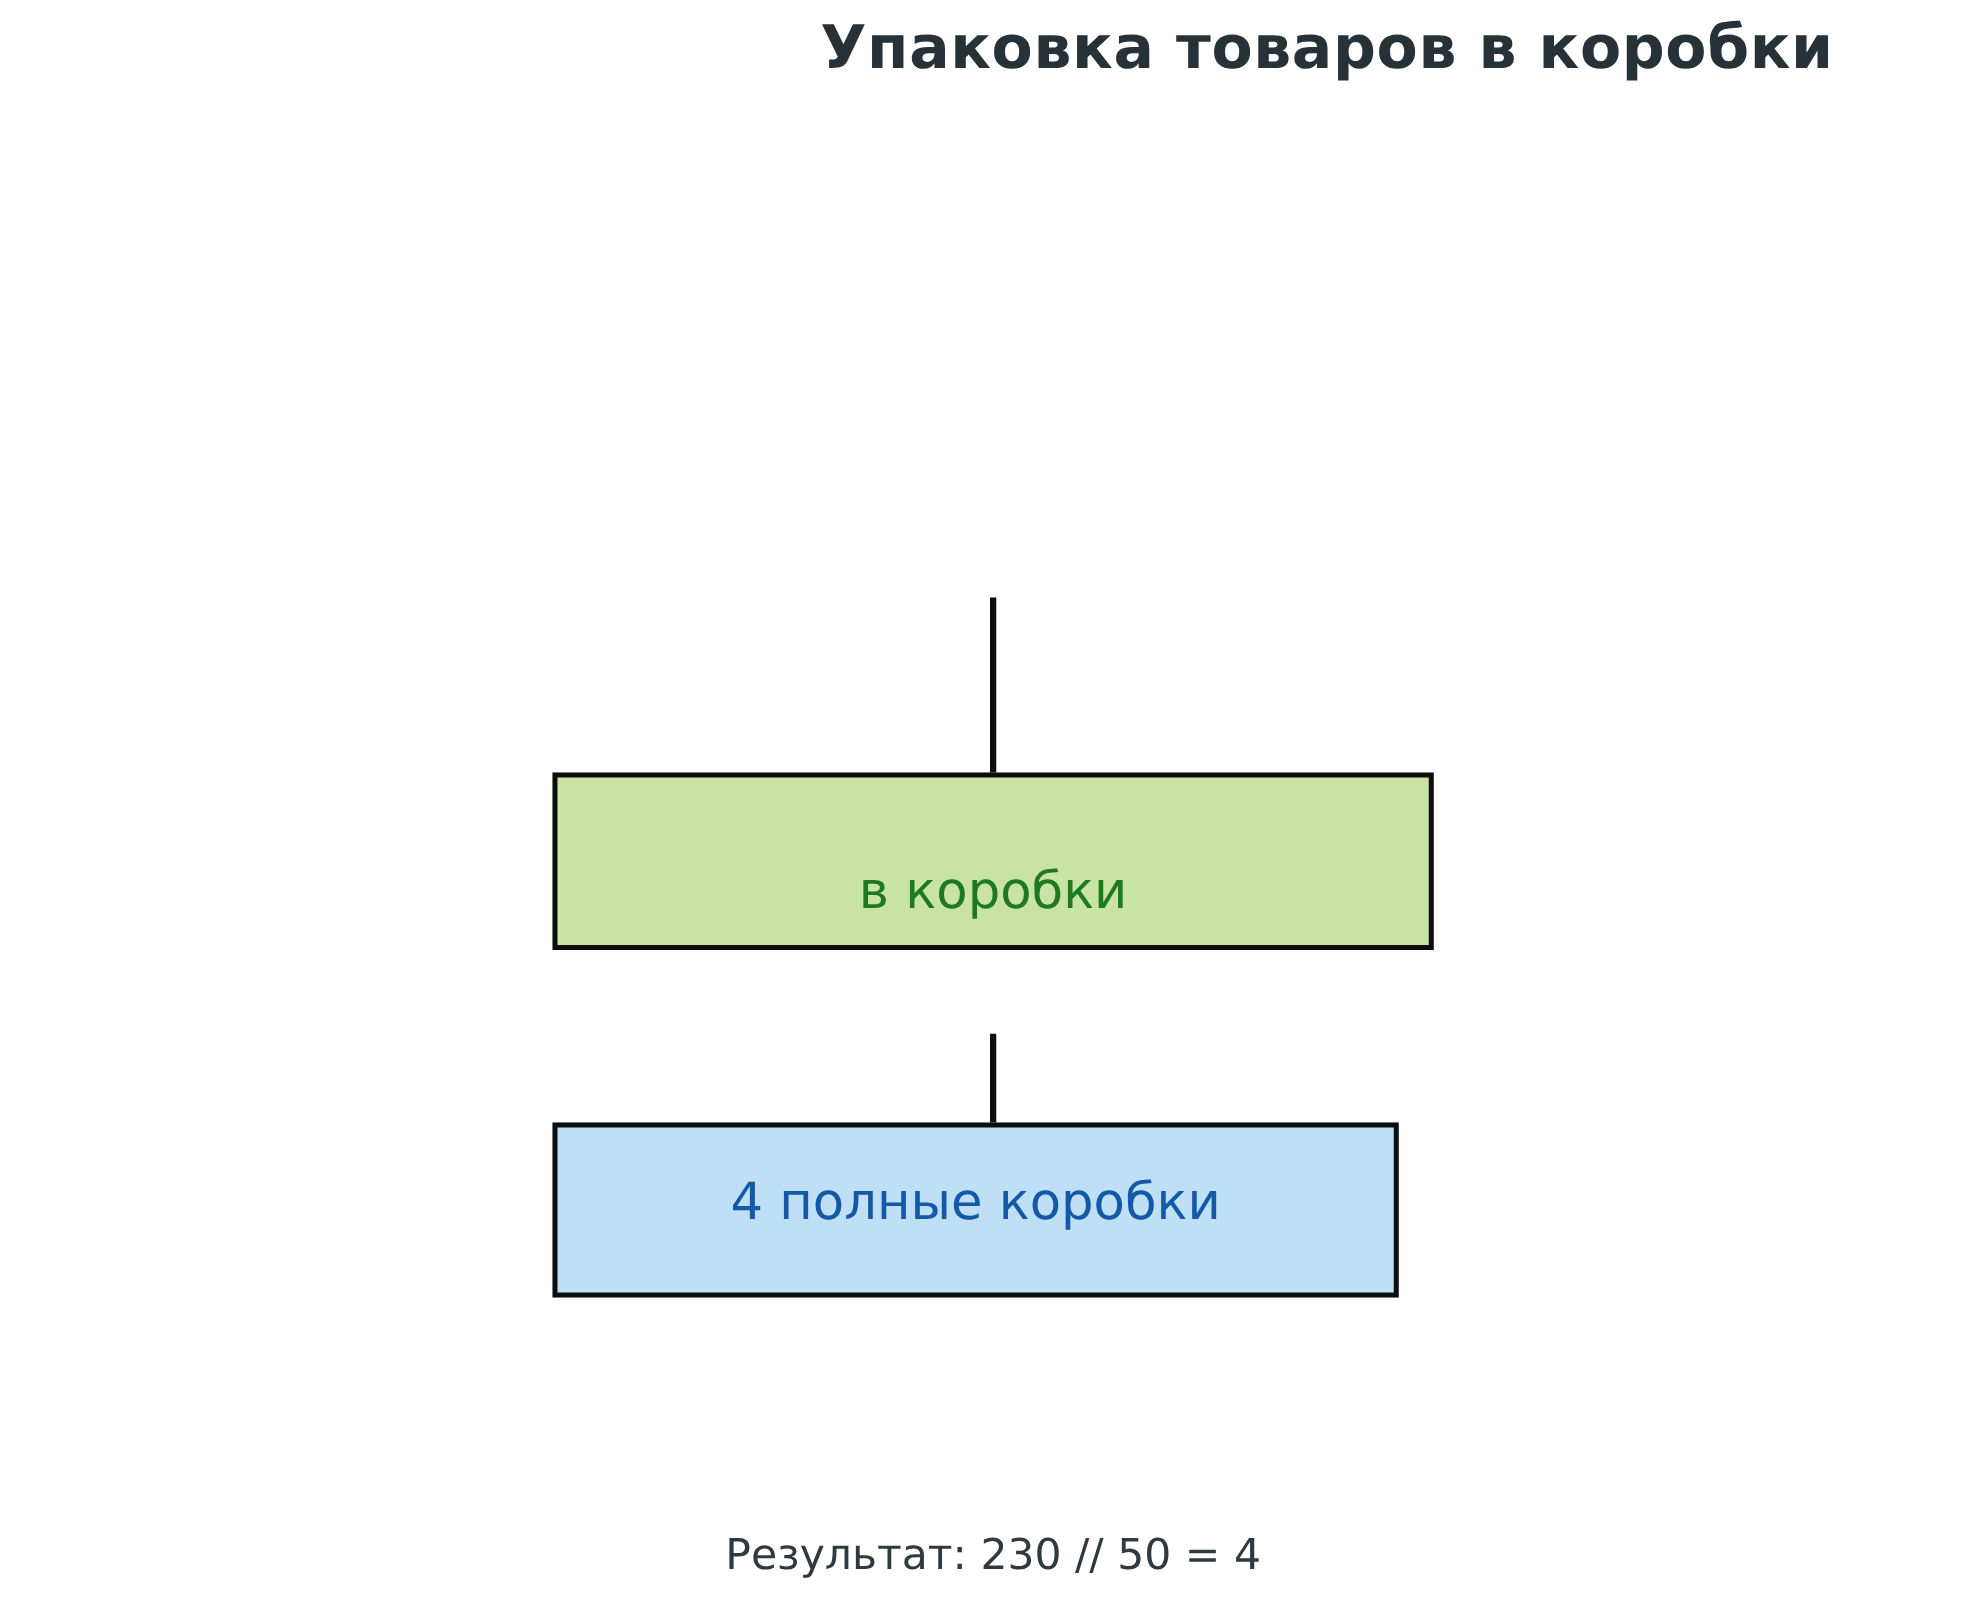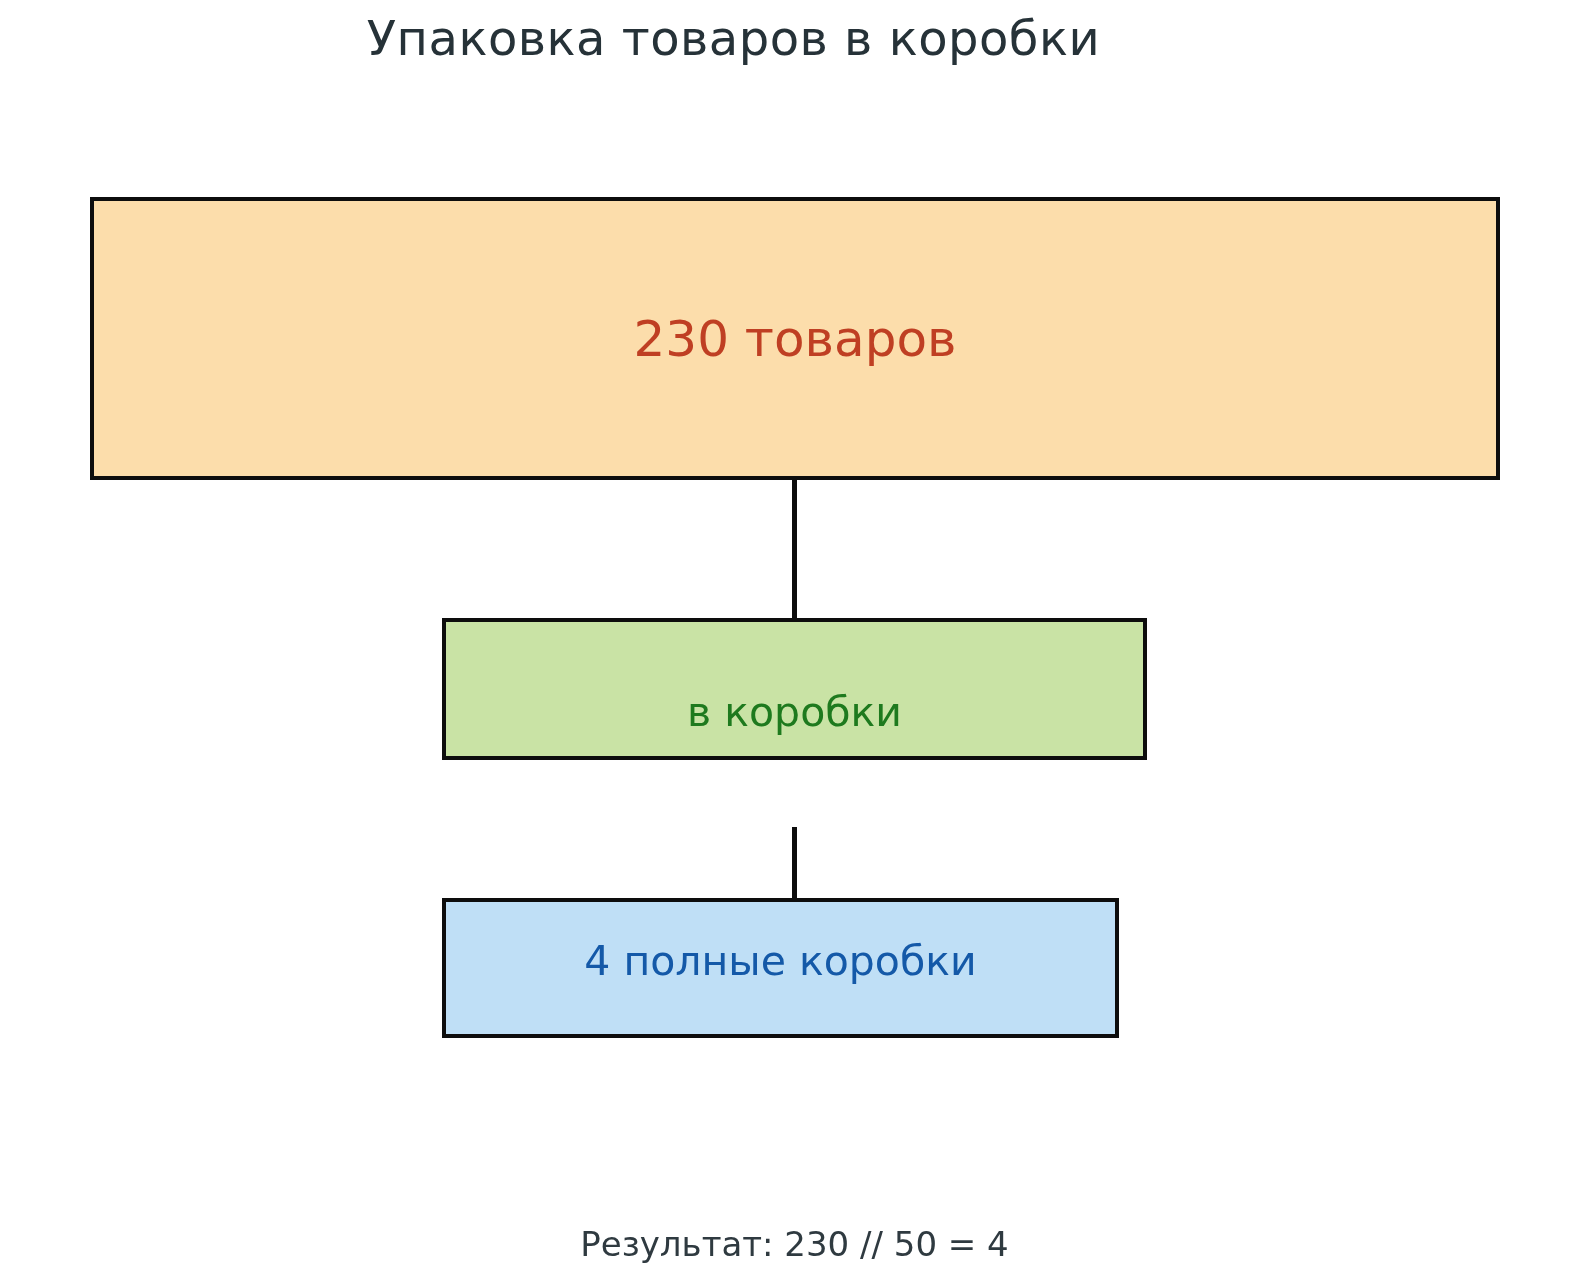--- a/index.html
+++ b/index.html
@@ -14,23 +14,23 @@
     background: #ffffff;
     overflow: hidden;
     font-family: "DejaVu Sans", "Liberation Sans", sans-serif;
   }
   .title {
     position: absolute;
     top: 10px;
     left: 0;
     width: 1467px;
     margin: 0;
-    text-align: center;
+    text-align: right;
     font-size: 48px;
-    font-weight: normal;
+    font-weight: bold;
     color: #263238;
     letter-spacing: 0.5px;
   }
   .node {
     position: absolute;
     box-sizing: border-box;
     border: 4px solid #0d0d0d;
     display: flex;
     align-items: center;
     justify-content: center;
@@ -98,23 +98,20 @@
     color: #2f3a40;
   }
 </style>
 </head>
 <body>
 
 <div class="canvas">
 
   <h1 class="title">Упаковка товаров в коробки</h1>
 
-  <div class="node node-goods">
-    <span class="goods-label">230 товаров</span>
-  </div>
 
   <div class="connector connector-1"></div>
 
   <div class="node node-perbox">
     <span class="perbox-label">
       <br>
       <span>в коробки</span>
     </span>
   </div>
 

